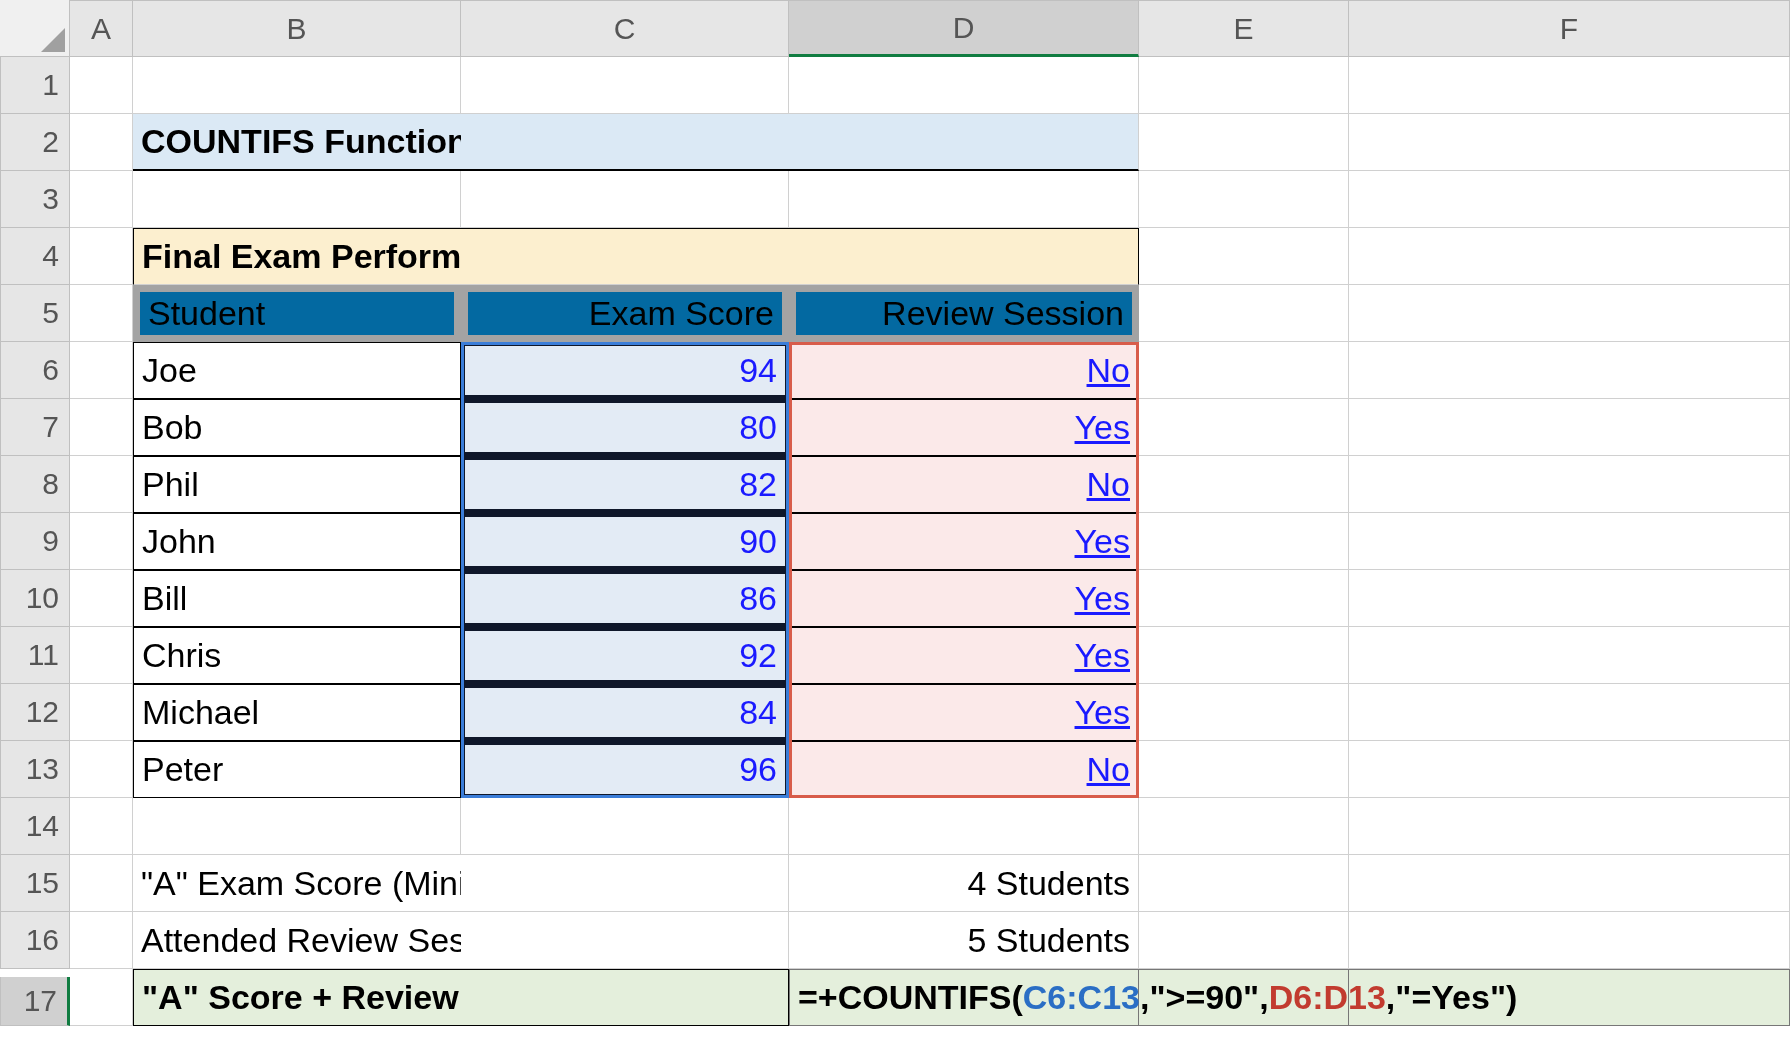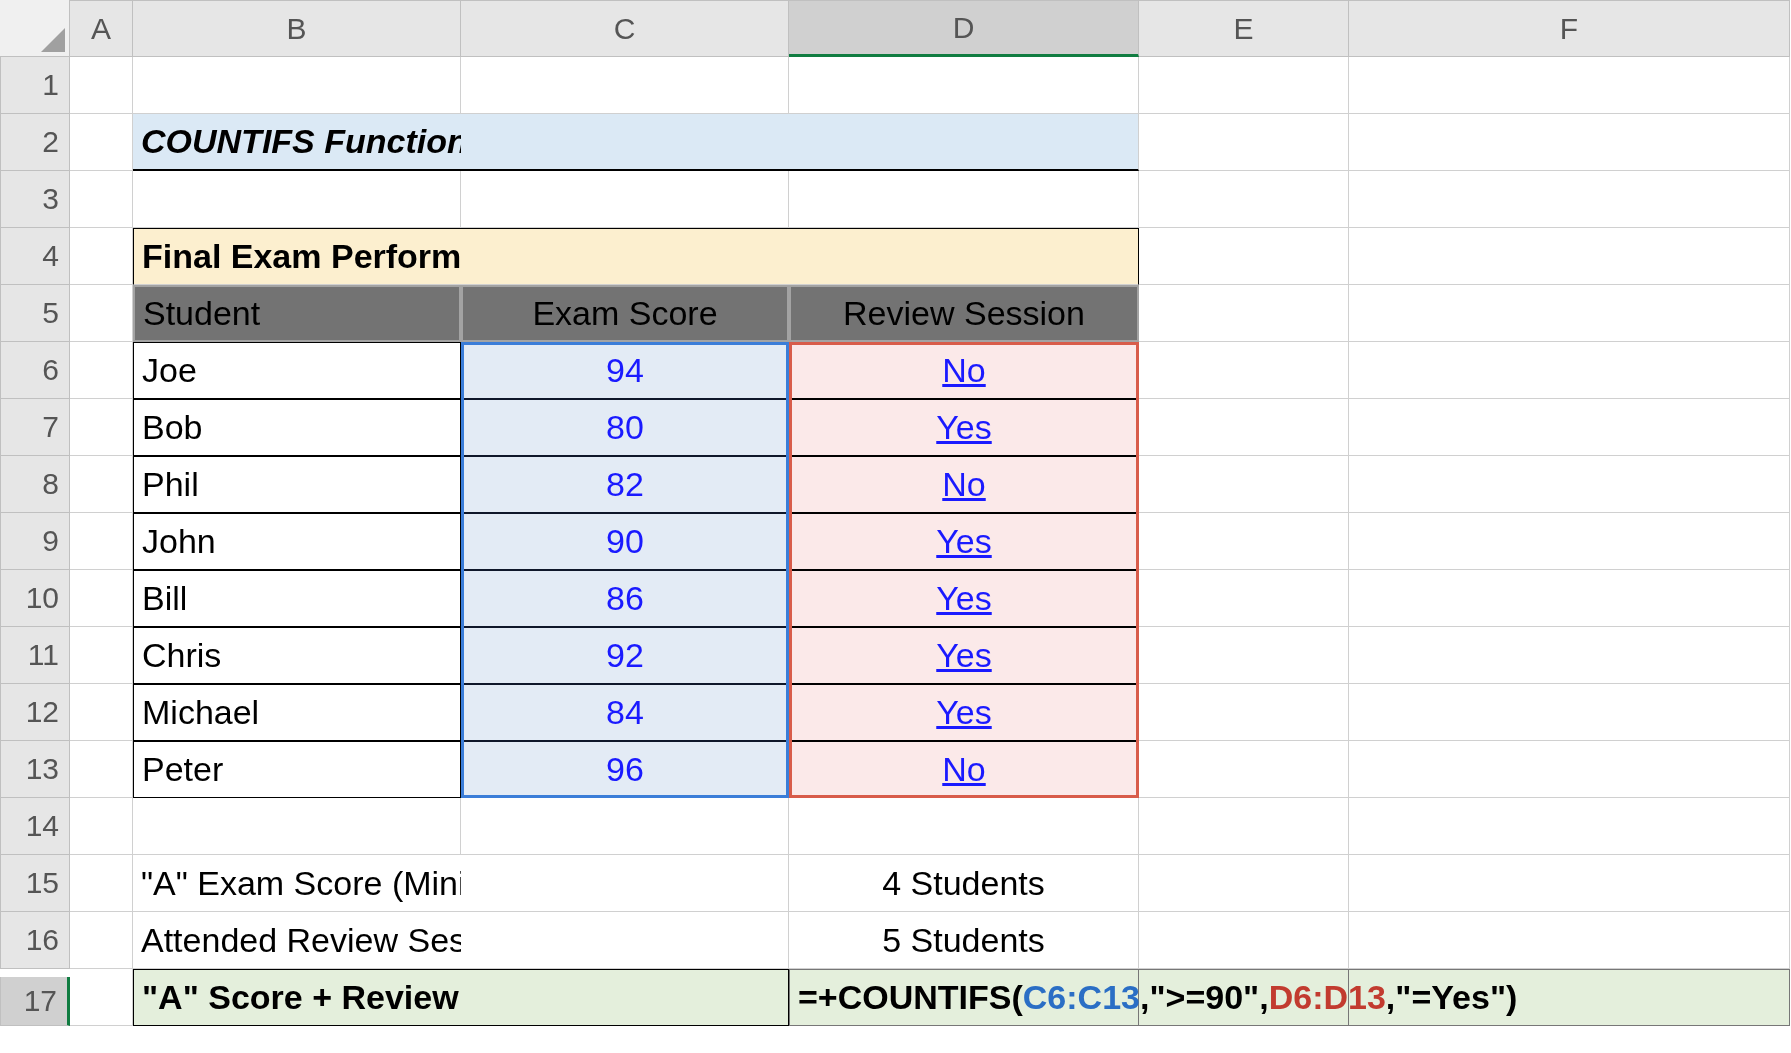--- a/index.html
+++ b/index.html
@@ -79,45 +79,44 @@
     border-right: 1px solid var(--grid-border);
     border-bottom: 1px solid var(--grid-border);
     display: flex;
     align-items: center;
     padding: 0 8px;
     background: #fff;
     white-space: nowrap;
     overflow: visible;
   }
   .bold { font-weight: 700; }
-  .center { justify-content: center; }
+  .center { justify-content: flex-end; }
   
   .title-blue {
     background: #dbe9f5;
     border-bottom: 2px solid #000;
-    font-style: italic;
   }
   .title-yellow {
     background: var(--yellow-highlight);
     border-top: 1px solid #000;
     border-left: 1px solid #000;
     border-right: 1px solid #000;
   }
   .tbl-head {
-    background: #737373;
-    border: 2px solid #a3a3a3;
+    background: #0369a1;
+    border: 7px solid #a3a3a3;
     font-size: 34px;
   }
   .tbl-cell-b {
     border: 1px solid #000;
   }
   .score-cell {
     background: var(--blue-highlight);
     color: var(--blue-text);
-    border: 1px solid #0f172a;
+    border: 4px solid #0f172a;
   }
   .review-cell {
     background: var(--red-highlight);
     color: var(--blue-text);
     border: 1px solid #000;
     text-decoration: underline;
   }
   
   .range-overlay {
     position: absolute;

